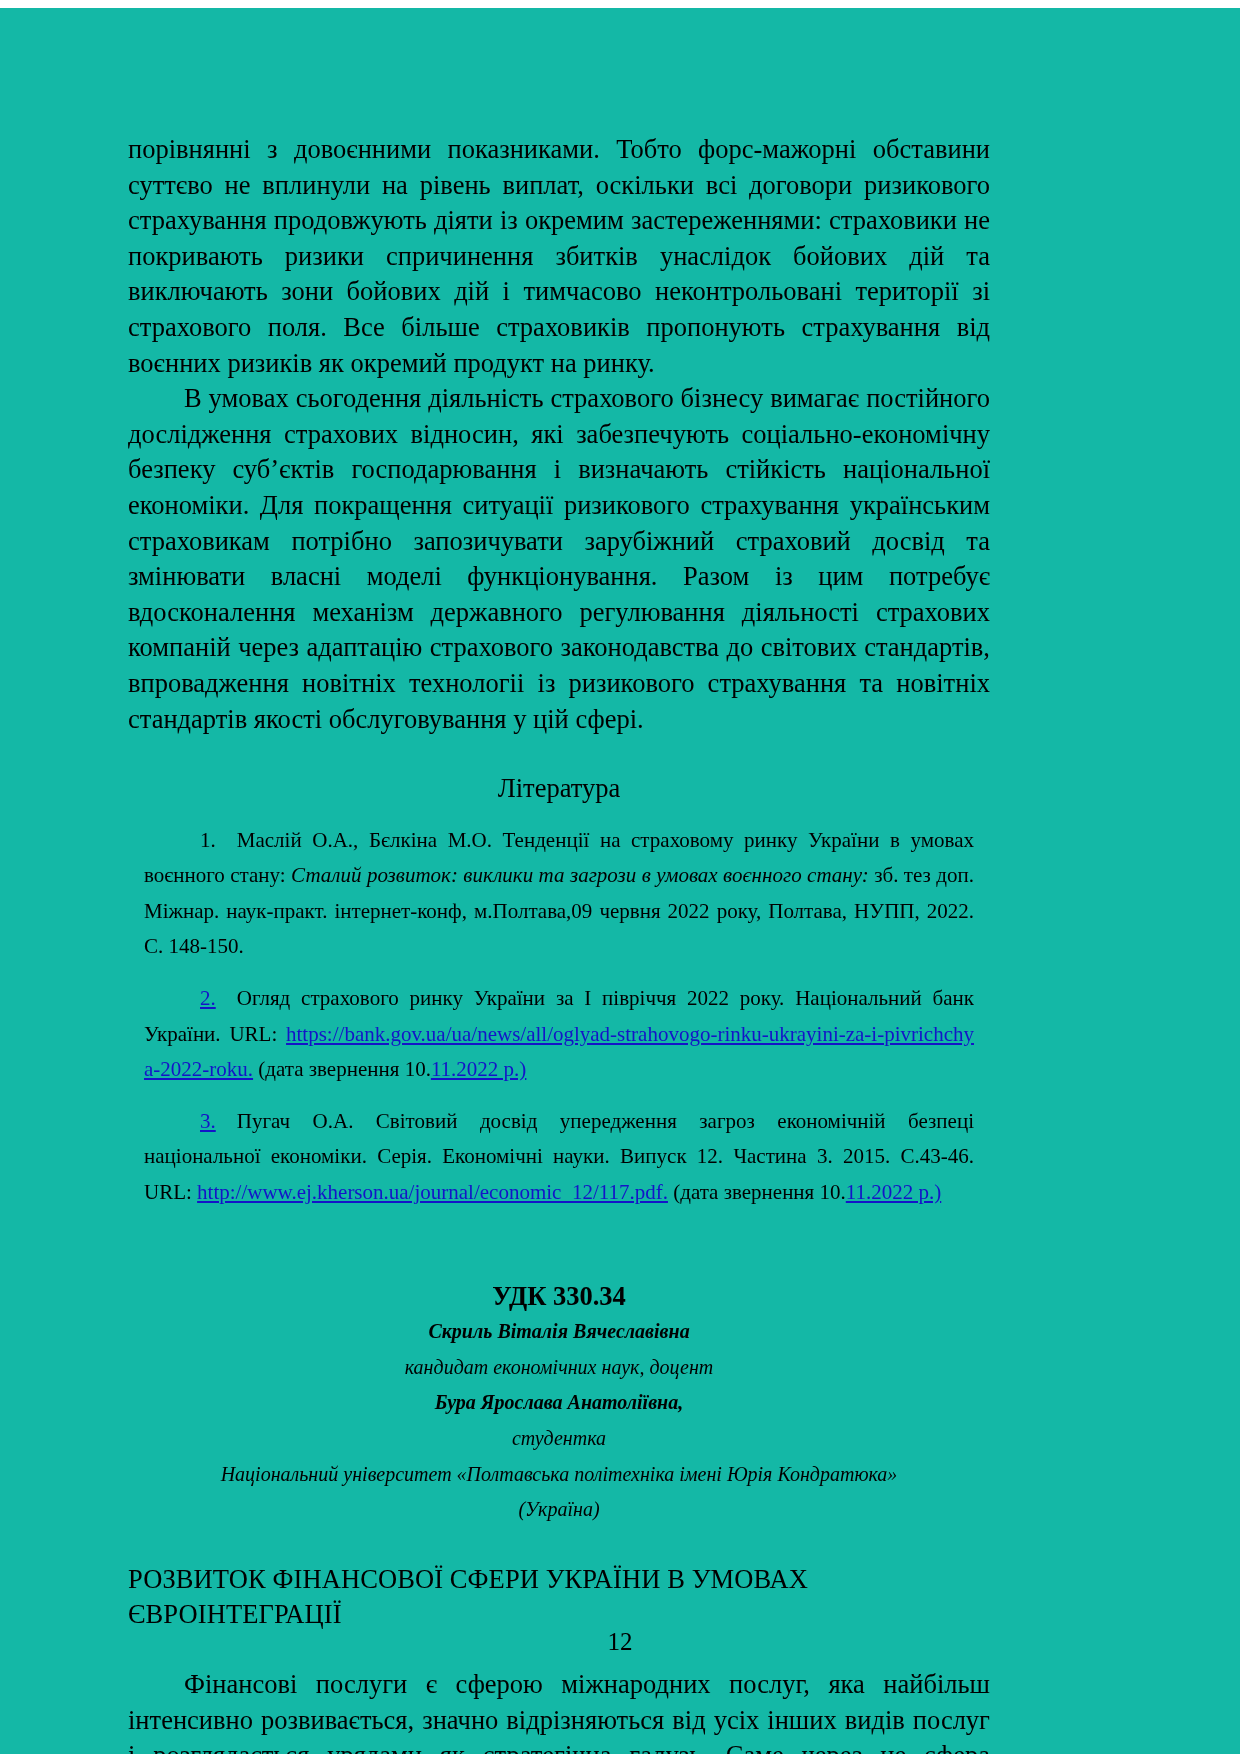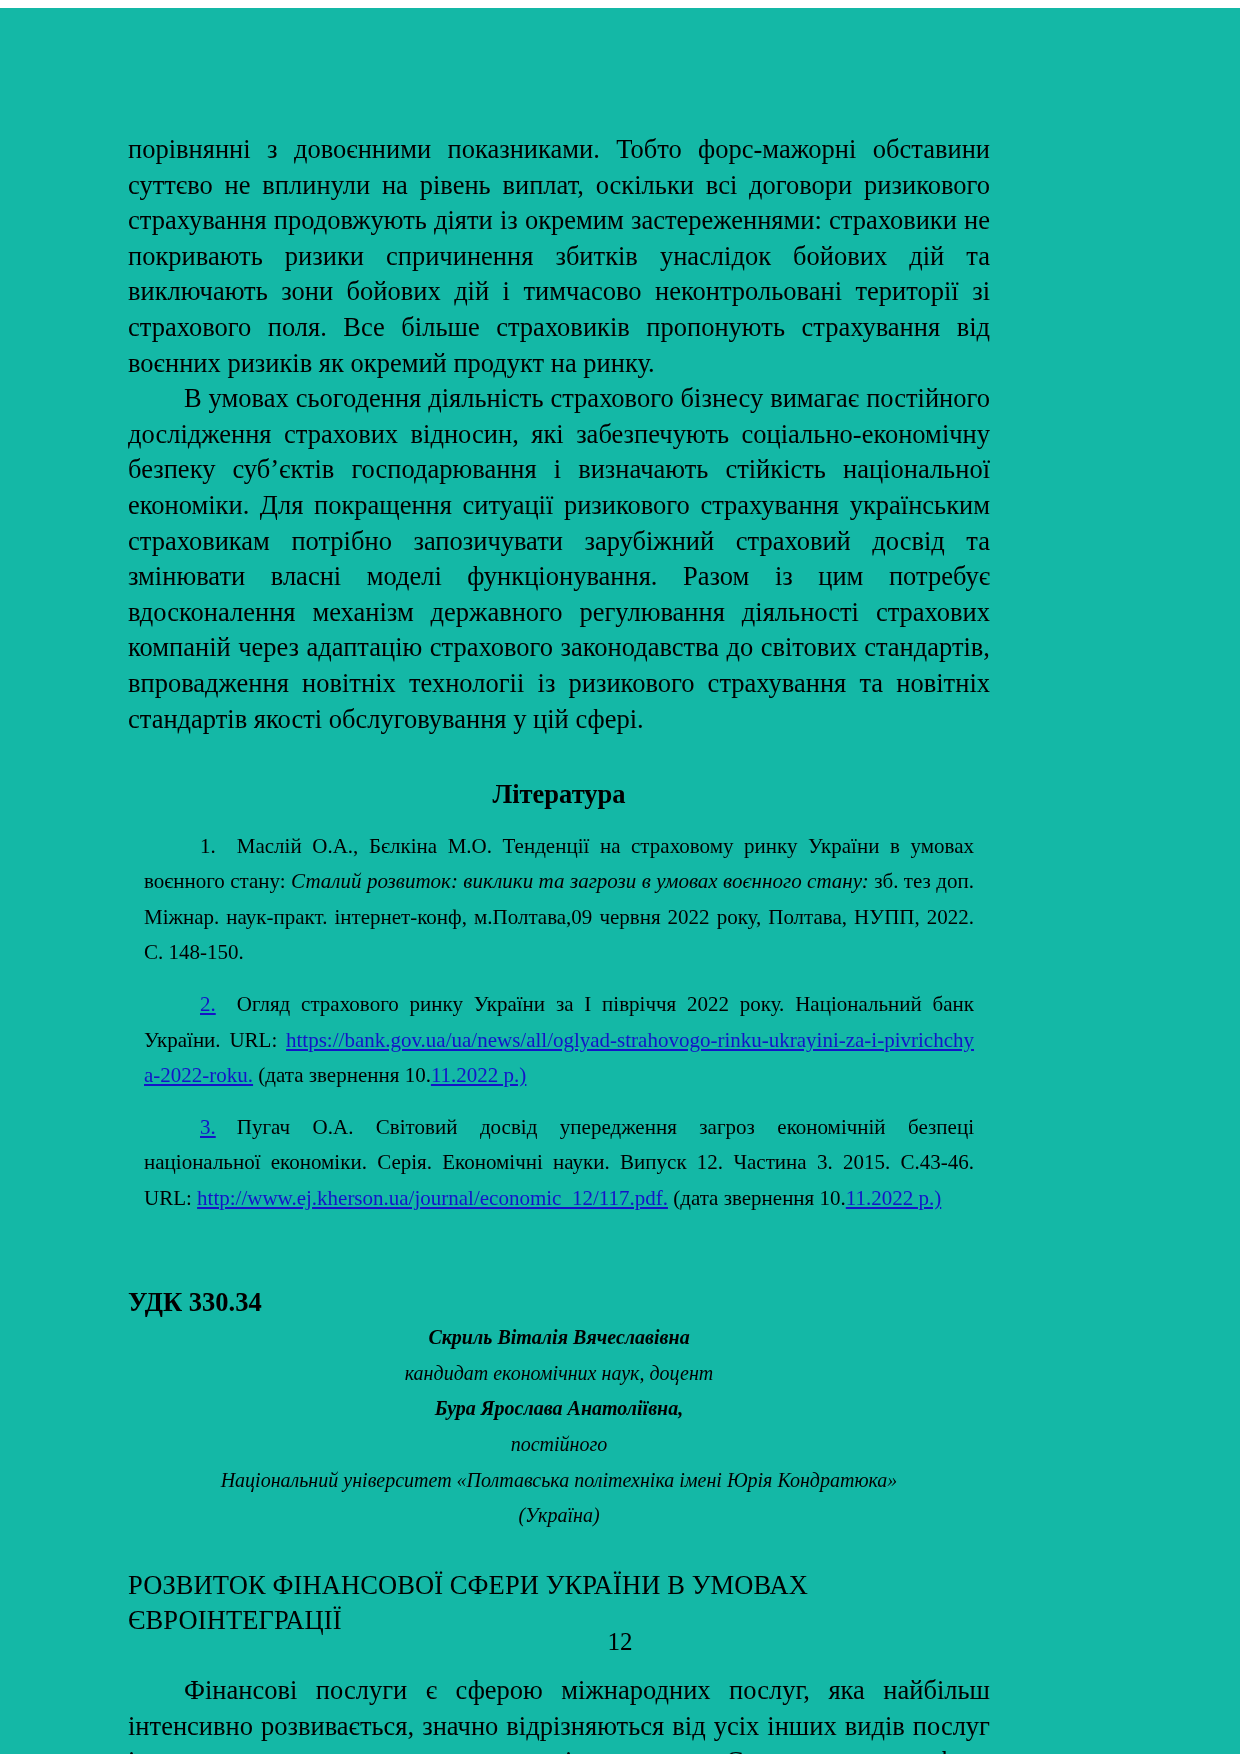--- a/index.html
+++ b/index.html
@@ -36,24 +36,24 @@
     line-height: 35.6px;
     text-align: justify;
     text-indent: 56px;
     text-justify: inter-word;
     hyphens: none;
   }
   p.body-text.cont {
     text-indent: 0;
   }
   .section-head {
-    margin: 6px;
+    margin: 0;
     font-size: 26.5px;
     line-height: 35.6px;
-    font-weight: bold;
+    font-weight: normal;
     text-align: center;
   }
   .ref-item {
     margin: 16px;
     font-size: 21px;
     line-height: 35.6px;
     text-align: justify;
     text-indent: 56px;
   }
   .ref-num-blue {
@@ -66,21 +66,21 @@
   a.link, .link {
     color: #1414c8;
     text-decoration: underline;
     word-break: break-all;
   }
   .udk {
     margin: 0;
     font-size: 26.5px;
     line-height: 35.6px;
     font-weight: bold;
-    text-align: left;
+    text-align: center;
   }
   .author-line {
     margin: 0;
     font-size: 20px;
     line-height: 35.6px;
     text-align: center;
     font-style: italic;
   }
   .author-line.bold {
     font-weight: bold;
@@ -122,21 +122,21 @@
     <p class="ref-item"><span class="ref-num-blue">2.</span> <span>Огляд страхового ринку України за I півріччя 2022 року. Національний банк України.        URL:        </span><a class="link" href="#">https://bank.gov.ua/ua/news/all/oglyad-strahovogo-rinku-ukrayini-za-i-pivrichchya-2022-roku.</a><span> (дата звернення 10.</span><a class="link" href="#">11.2022 р.)</a></p>
     <p class="ref-item"><span class="ref-num-blue">3.</span> <span>Пугач О.А. Світовий досвід упередження загроз економічній безпеці національної економіки. Серія. Економічні науки. Випуск 12. Частина 3. 2015. С.43-46. URL: </span><a class="link" href="#">http://www.ej.kherson.ua/journal/economic_12/117.pdf.</a><span> (дата звернення 10.</span><a class="link" href="#">11.2022 р.)</a></p>
 
     <div class="gap-lg"></div>
 
     <p class="udk">УДК 330.34</p>
 
     <p class="author-line bold">Скриль Віталія Вячеславівна</p>
     <p class="author-line">кандидат економічних наук, доцент</p>
     <p class="author-line bold">Бура Ярослава Анатоліївна,</p>
-    <p class="author-line">постійного</p>
+    <p class="author-line">студентка</p>
     <p class="author-line">Національний університет «Полтавська політехніка імені Юрія Кондратюка»</p>
     <p class="author-line">(Україна)</p>
 
     <div class="gap-md"></div>
 
     <p class="article-title">РОЗВИТОК ФІНАНСОВОЇ СФЕРИ УКРАЇНИ В УМОВАХ ЄВРОІНТЕГРАЦІЇ</p>
 
     <div class="gap-md"></div>
 
     <p class="body-text">Фінансові послуги є сферою міжнародних послуг, яка найбільш інтенсивно розвивається, значно відрізняються від усіх інших видів послуг і розглядається урядами як стратегічна галузь. Саме через це сфера фінансових послуг часто підпадає під різноманітне державне регулювання.</p>

